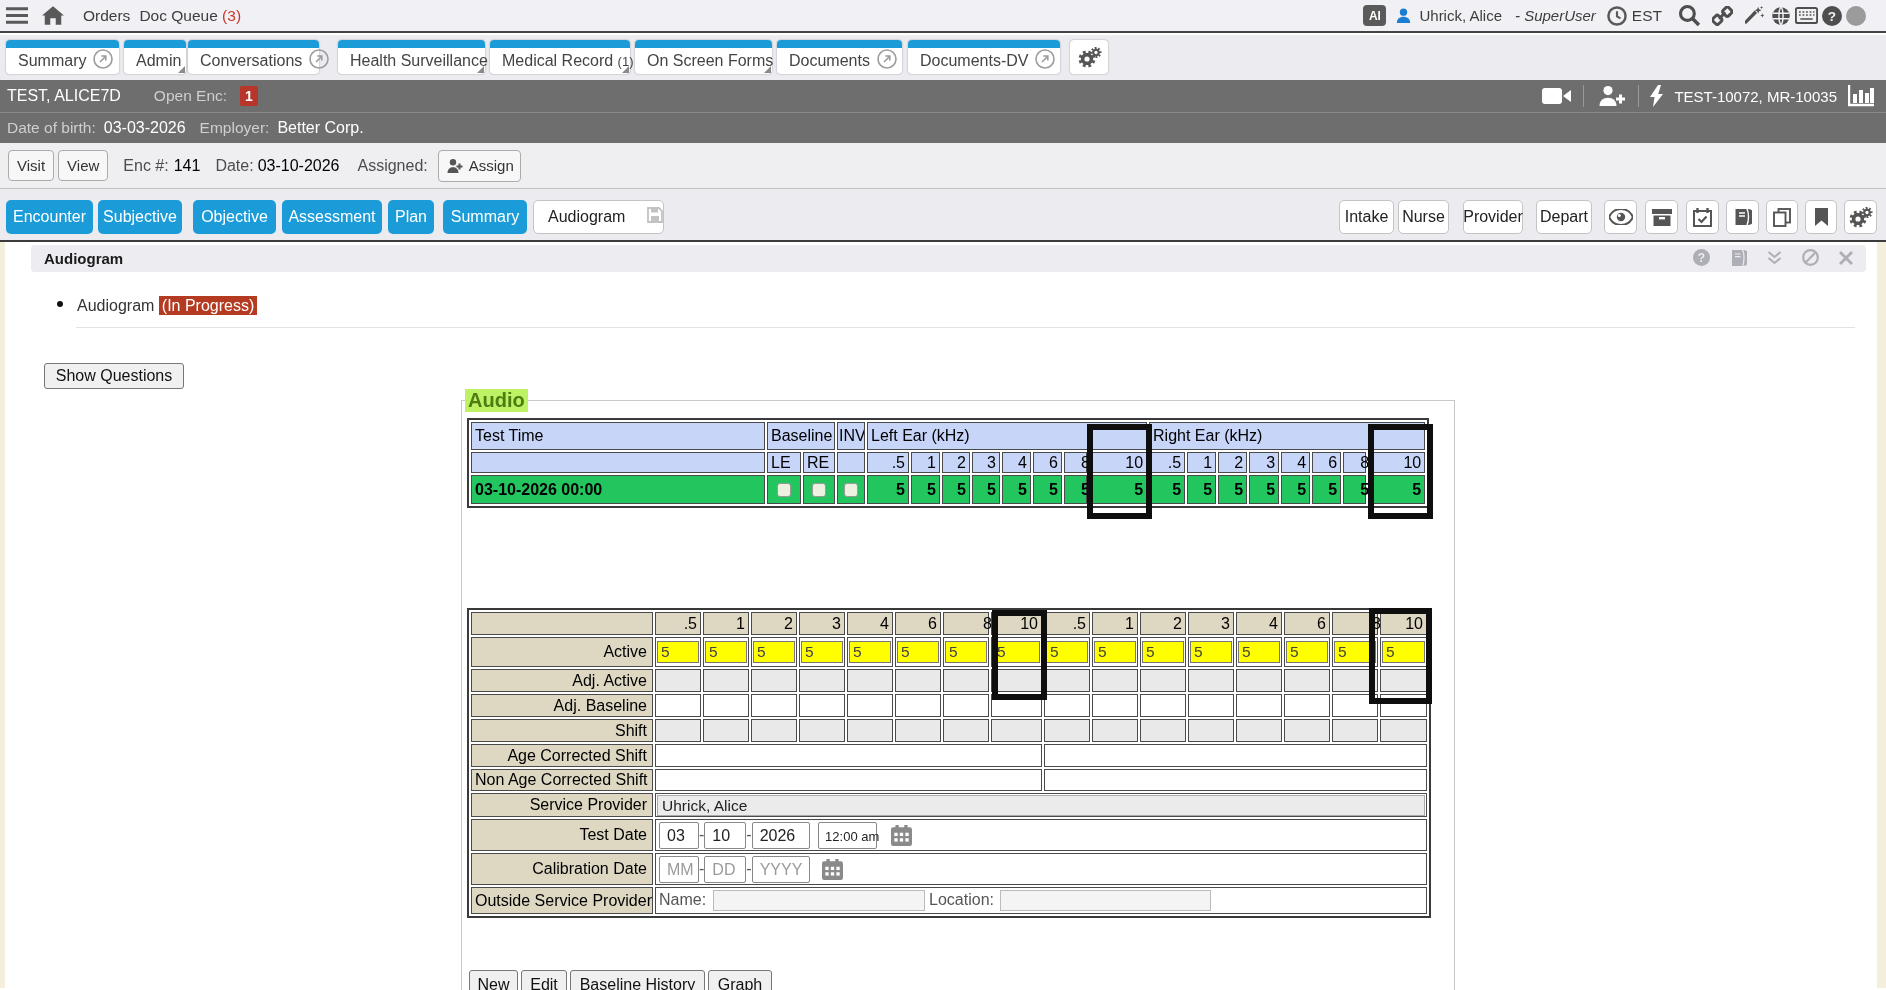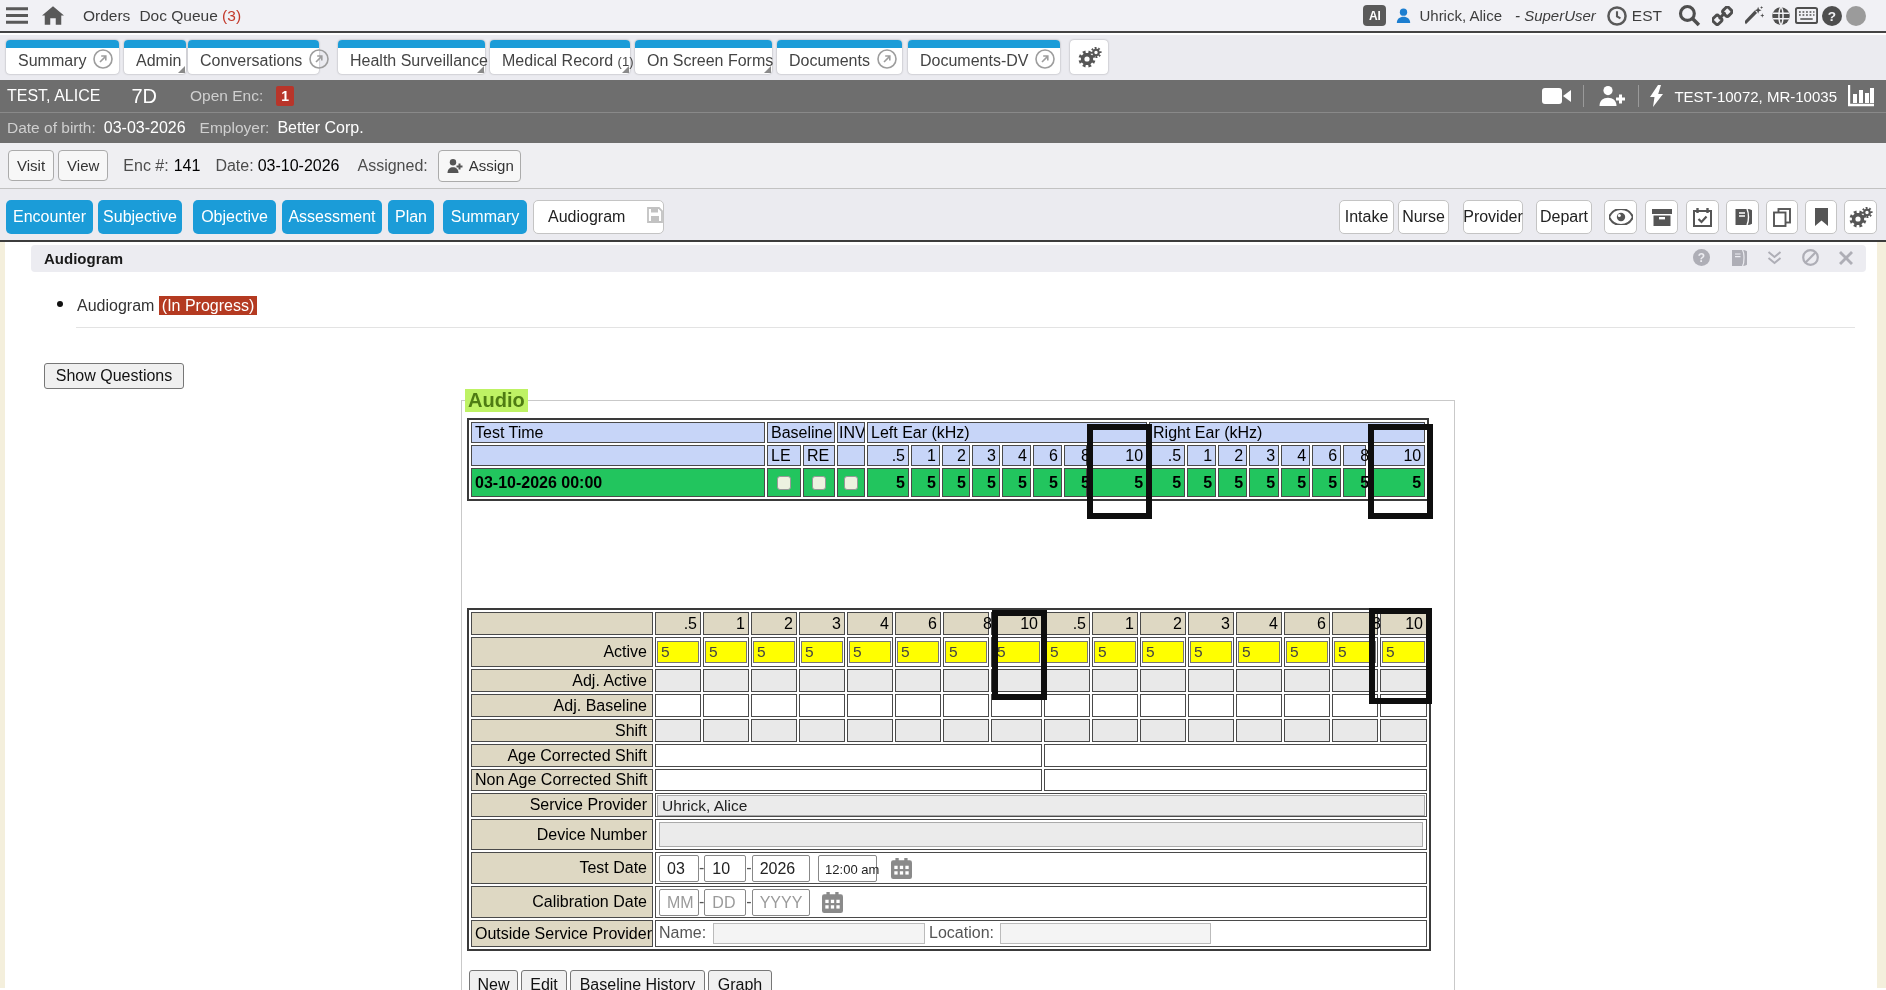--- a/index.html
+++ b/index.html
@@ -208,21 +208,21 @@
     </div>
   <div class="gearbtn" style="left:1070px">
       <svg width="25" height="22" viewBox="0 0 25 22">
         <path d="M18.4 14.7 L17.1 17.8 L15.1 16.5 L13.4 18.2 L14.8 20.2 L11.6 21.4 L11.2 19.1 L8.8 19.1 L8.3 21.4 L5.2 20.1 L6.5 18.1 L4.8 16.4 L2.8 17.8 L1.6 14.6 L3.9 14.2 L3.9 11.8 L1.6 11.3 L2.9 8.2 L4.9 9.5 L6.6 7.8 L5.2 5.8 L8.4 4.6 L8.8 6.9 L11.2 6.9 L11.7 4.6 L14.8 5.9 L13.5 7.9 L15.2 9.6 L17.2 8.2 L18.4 11.4 L16.1 11.8 L16.1 14.2 Z M12.6 13.0 A2.6 2.6 0 1 0 7.4 13 A2.6 2.6 0 1 0 12.6 13 Z" fill="#555" fill-rule="evenodd"></path>
         <path d="M23.9 9.2 L22.5 10.9 L21.4 9.5 L20.1 10.2 L20.6 11.9 L18.4 12.1 L18.6 10.4 L17.1 9.9 L16.3 11.4 L14.6 10.0 L16.0 8.9 L15.3 7.6 L13.6 8.1 L13.4 5.9 L15.1 6.1 L15.6 4.6 L14.1 3.8 L15.5 2.1 L16.6 3.5 L17.9 2.8 L17.4 1.1 L19.6 0.9 L19.4 2.6 L20.9 3.1 L21.7 1.6 L23.4 3.0 L22.0 4.1 L22.7 5.4 L24.4 4.9 L24.6 7.1 L22.9 6.9 L22.4 8.4 Z M20.7 6.5 A1.7 1.7 0 1 0 17.3 6.5 A1.7 1.7 0 1 0 20.7 6.5 Z" fill="#555" fill-rule="evenodd"></path>
       </svg>
     </div>
 </div>
 <div id="pbar1">
   <span style="font-size:16px; margin-left:7px">TEST, ALICE</span>
-  <span style="font-size:20px; margin-left:31px">7D</span>
+  <span style="font-size:16px; margin-left:0">7D</span>
   <span class="graytxt" style="font-size:15.5px; margin-left:33px">Open Enc:</span>
   <span class="badge1" style="margin-left:13px">1</span>
   <div style="position:absolute; right:12px; top:0; height:32px; display:flex; align-items:center; gap:11px;">
     <svg width="30" height="18" viewBox="0 0 30 18">
         <rect x="0" y="1" width="20" height="16" rx="3" fill="#fff"></rect>
         <path d="M21 9l8-6v12z" fill="#fff"></path>
       </svg>
     <div style="width:1px;height:22px;background:#9a9a9a"></div>
     <svg width="32" height="20" viewBox="0 0 32 20">
         <circle cx="13" cy="4.6" r="4.6" fill="#fff"></circle>
@@ -381,21 +381,21 @@
 <col style="width:36px">
       <col style="width:29px">
       <col style="width:29px">
       <col style="width:30px">
       <col style="width:29px">
       <col style="width:29px">
       <col style="width:23px">
       <col style="width:57px">
 </colgroup>
 <tbody>
-      <tr style="height:21px">
+      <tr style="height:28px">
   <td class="h">Test Time</td>
   <td class="h" colspan="2">Baseline</td>
   <td class="h" style="padding:0 1px">INV</td>
   <td class="h" colspan="8">Left Ear (kHz)</td>
   <td class="h" colspan="8">Right Ear (kHz)</td>
 </tr>
 <tr style="height:21px">
   <td class="h"></td>
   <td class="h">LE</td>
         <td class="h">RE</td>
@@ -605,26 +605,20 @@
   <td class="lab">Non Age Corrected Shift</td>
   <td colspan="8"></td>
   <td colspan="8"></td>
 </tr>
 <tr style="height:24px">
   <td class="lab">Service Provider</td>
   <td colspan="16" style="padding:0 1px">
           <div class="gin" style="width:100%">Uhrick, Alice</div>
         </td>
 </tr>
-<tr style="height:31px">
-  <td class="lab">Device Number</td>
-  <td colspan="16">
-          <div class="gin" style="width:100%; height:25px"></div>
-        </td>
-</tr>
 <tr style="height:32px">
   <td class="lab">Test Date</td>
   <td colspan="16">
     <span class="din" style="width:40px">03</span><span style="color:#555">-</span><span class="din" style="width:42px">10</span><span style="color:#555">-</span><span class="din" style="width:58px">2026</span>
     <span class="din" style="width:59px; margin-left:4px; font-size:13px; padding:6px 2px 0 6px">12:00 am</span>
     <svg class="cal" style="margin-left:9px" width="21" height="23" viewBox="0 0 19 19">
             <rect x="0" y="2" width="19" height="17" rx="2" fill="#8a8a8a"></rect>
             <rect x="4" y="0" width="3" height="5" fill="#8a8a8a"></rect>
             <rect x="12" y="0" width="3" height="5" fill="#8a8a8a"></rect>
             <g fill="#fff">

